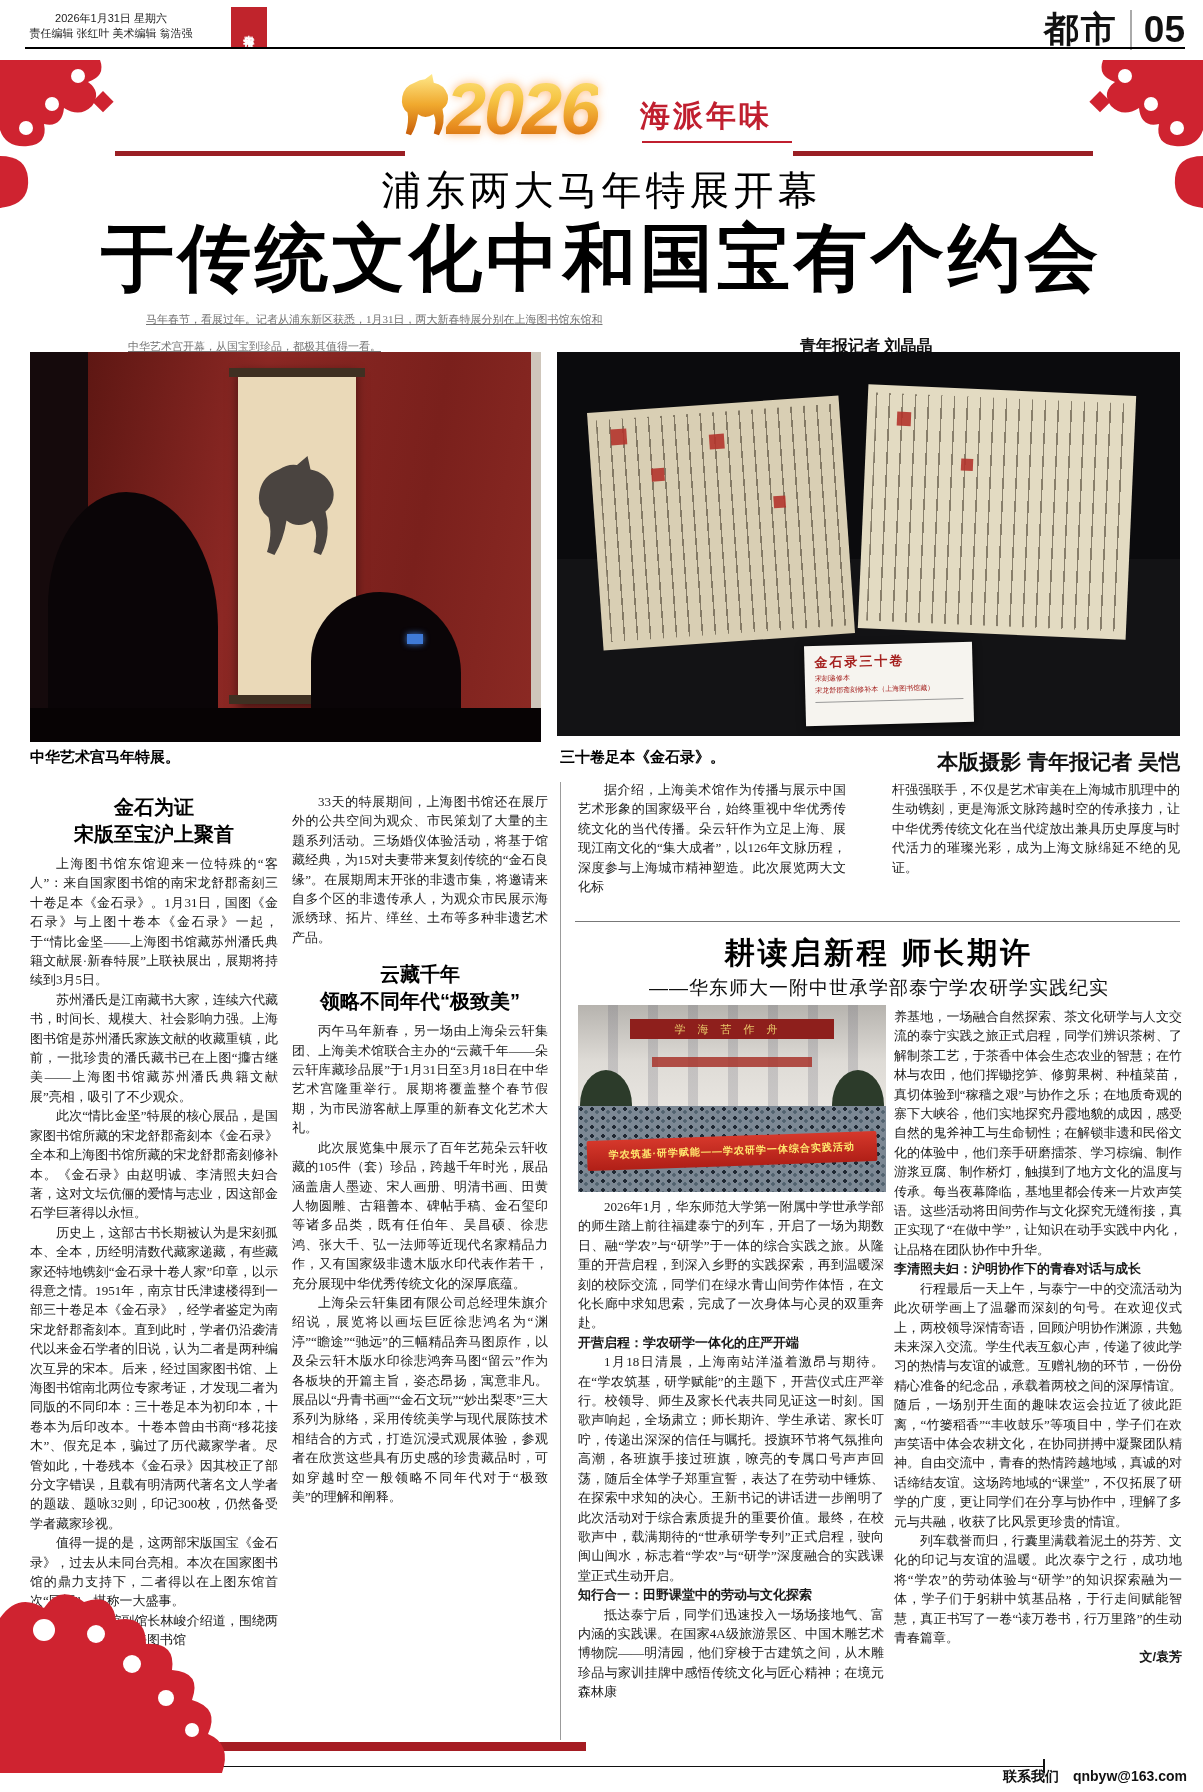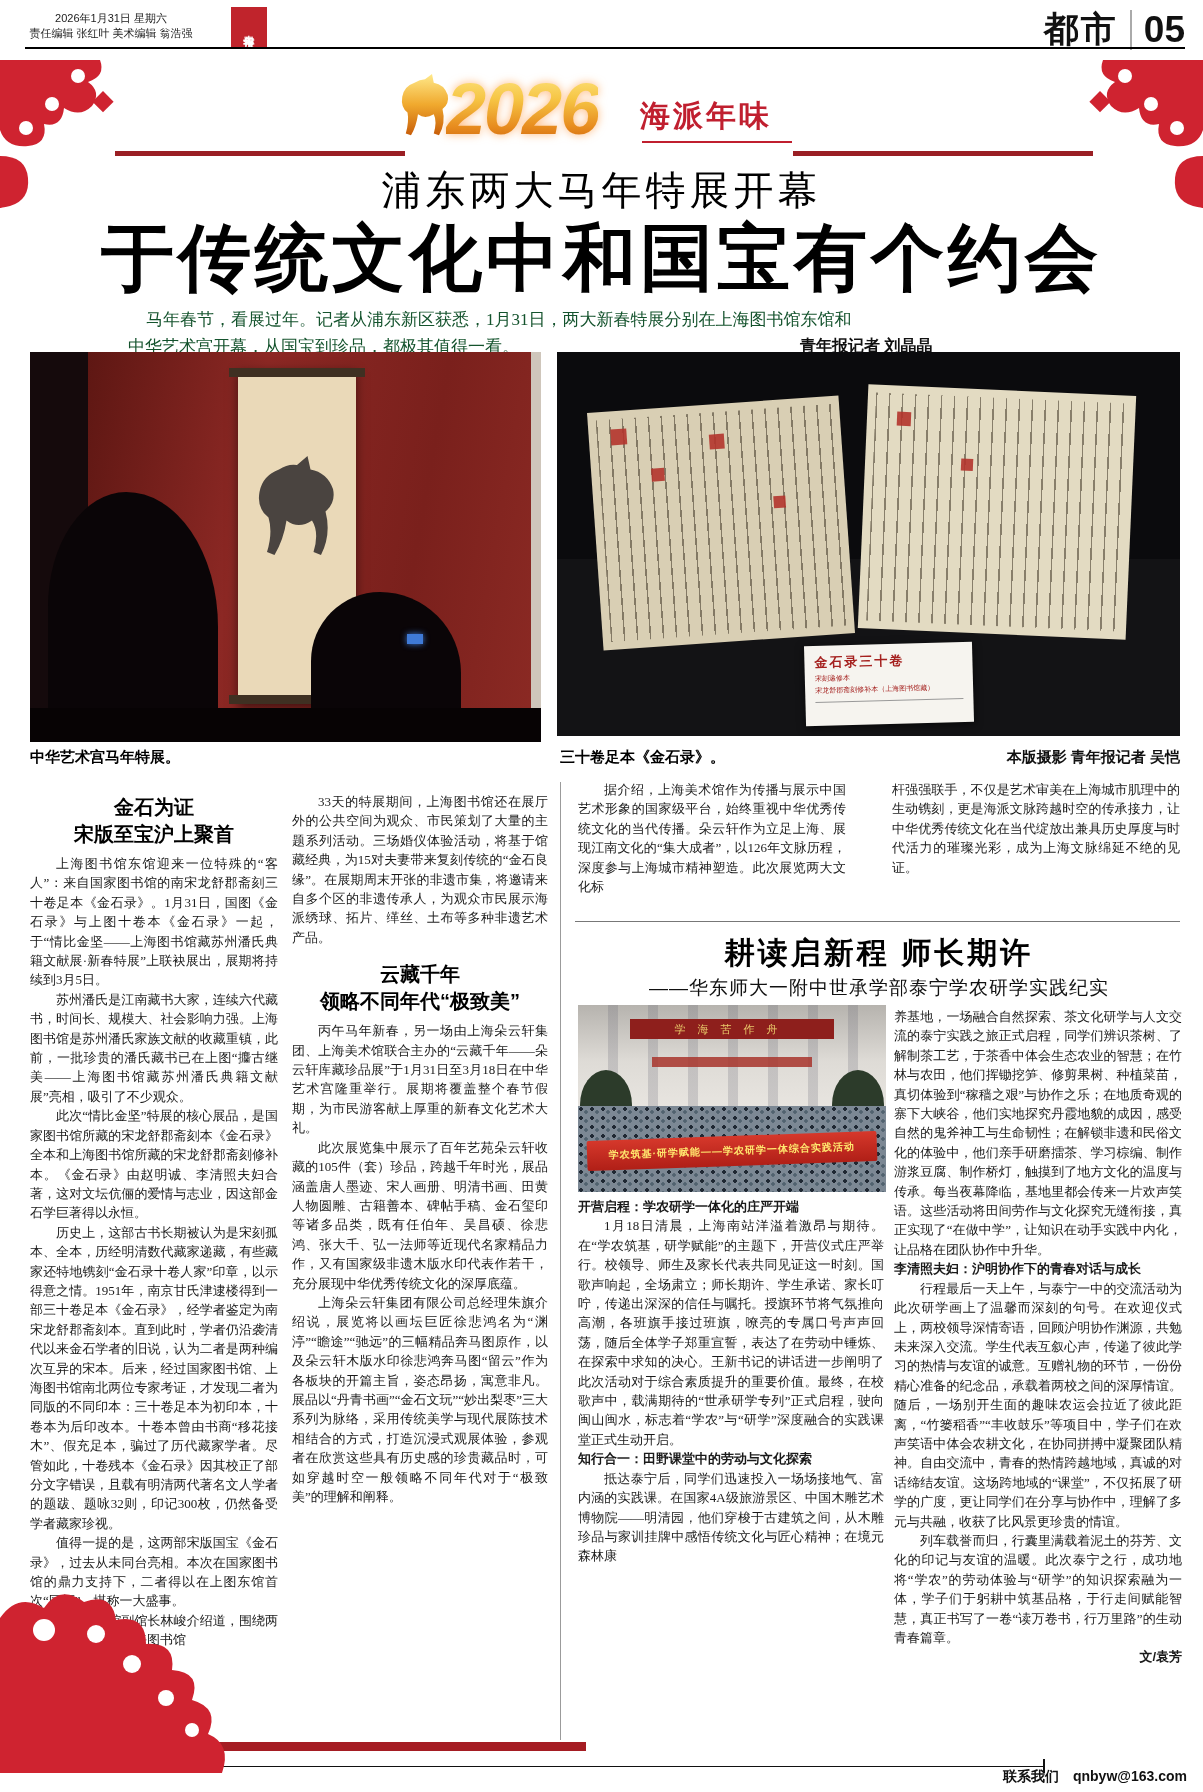--- a/index.html
+++ b/index.html
@@ -34,21 +34,21 @@
              background:linear-gradient(180deg,#ffe98a 0%,#f6c544 38%,#e78b1e 72%,#c85e0a 100%);
              -webkit-background-clip:text;background-clip:text;color:transparent;
              filter:drop-shadow(0 0 5px rgba(255,130,20,.55));}
   .tagline{position:absolute;top:96px;left:640px;font-size:30px;font-weight:bold;color:#c01f2f;
            letter-spacing:3px;font-family:"Liberation Serif",serif;}
   .tagline-rule{position:absolute;top:141px;left:642px;width:150px;border-top:2px solid #c01f2f;}
   .kicker{position:absolute;top:163px;left:0;width:100%;text-align:center;font-size:40px;
           letter-spacing:4px;color:#000;font-family:"Liberation Sans",sans-serif;font-weight:500;}
   .main-title{position:absolute;top:210px;left:0;width:100%;text-align:center;font-size:73px;
           font-weight:900;letter-spacing:4px;color:#000;font-family:"Liberation Sans",sans-serif;}
-  .lede{position:absolute;top:306px;left:128px;width:910px;font-size:17px;line-height:27px;color:#14532d;}
+  .lede{position:absolute;top:306px;left:128px;width:910px;font-size:11px;line-height:27px;color:#737373;text-decoration:underline;}
   .lede .l1{padding-left:18px;}
   .lede-byline{position:absolute;top:336px;left:800px;font-size:16px;font-weight:bold;
           font-family:"Liberation Sans",sans-serif;}
 
   
   .photo{position:absolute;overflow:hidden;}
   .photo-l{left:30px;top:352px;width:511px;height:390px;background:#150a0c;}
   .pl-wall{position:absolute;left:58px;top:0;width:450px;height:100%;
            background:linear-gradient(100deg,#5e1713 0%,#8c2824 35%,#7a201c 70%,#8c2a24 100%);}
   .pl-white{position:absolute;right:0;top:0;width:10px;height:100%;background:#cfc6bb;}
@@ -74,21 +74,21 @@
   .seal{position:absolute;background:#b3342c;opacity:.9;}
   .label-card{position:absolute;left:248px;top:292px;width:168px;height:80px;background:#f6f4ef;
       transform:rotate(-1.5deg);padding:8px 10px;box-sizing:border-box;box-shadow:0 2px 8px rgba(0,0,0,.6);}
   .label-title{color:#a5211f;font-size:13px;font-weight:bold;letter-spacing:2px;}
   .label-s{color:#a5211f;font-size:7px;line-height:9px;margin-top:3px;}
   .label-rule{border-top:1px solid #999;margin-top:6px;}
 
   .cap{position:absolute;top:748px;font-size:15px;font-weight:bold;
        font-family:"Liberation Sans",sans-serif;color:#000;}
   .cap-l{left:30px;} .cap-r{left:560px;}
-  .credit{position:absolute;top:748px;right:23px;font-size:15px;font-weight:bold;
+  .credit{position:absolute;top:748px;right:23px;font-size:21px;font-weight:bold;
        font-family:"Liberation Sans",sans-serif;}
 
   
   .col{position:absolute;overflow:hidden;}
   .col p{margin:0;font-size:13px;line-height:19.4px;text-align:justify;text-indent:2em;color:#1a1a1a;}
   .col p.cont{text-indent:0;}
   .colhead{font-family:"Liberation Sans",sans-serif;font-weight:bold;font-size:20px;line-height:27px;
        text-align:center;margin:2px 0 6px 0;color:#000;}
   .colhead.mid{margin-top:14px;}
   .subhead{font-family:"Liberation Sans",sans-serif;font-weight:bold;font-size:13.5px;line-height:20px;
@@ -297,20 +297,21 @@
     <div class="a2-windows"></div>
     <div class="a2-sign">学海苦作舟</div>
     <div class="a2-sign2"></div>
     <div class="a2-tree l"></div>
     <div class="a2-tree r"></div>
     <div class="a2-crowd"></div>
     <div class="a2-banner">学农筑基·研学赋能——学农研学一体综合实践活动</div>
   </div>
 
   <div class="col a2A">
+    <p>2026年1月，华东师范大学第一附属中学世承学部的师生踏上前往福建泰宁的列车，开启了一场为期数日、融“学农”与“研学”于一体的综合实践之旅。从隆重的开营启程，到深入乡野的实践探索，再到温暖深刻的校际交流，同学们在绿水青山间劳作体悟，在文化长廊中求知思索，完成了一次身体与心灵的双重奔赴。</p>
     <p class="subhead">开营启程：学农研学一体化的庄严开端</p>
     <p>1月18日清晨，上海南站洋溢着激昂与期待。在“学农筑基，研学赋能”的主题下，开营仪式庄严举行。校领导、师生及家长代表共同见证这一时刻。国歌声响起，全场肃立；师长期许、学生承诺、家长叮咛，传递出深深的信任与嘱托。授旗环节将气氛推向高潮，各班旗手接过班旗，嘹亮的专属口号声声回荡，随后全体学子郑重宣誓，表达了在劳动中锤炼、在探索中求知的决心。王新书记的讲话进一步阐明了此次活动对于综合素质提升的重要价值。最终，在校歌声中，载满期待的“世承研学专列”正式启程，驶向闽山闽水，标志着“学农”与“研学”深度融合的实践课堂正式生动开启。</p>
     <p class="subhead">知行合一：田野课堂中的劳动与文化探索</p>
     <p>抵达泰宁后，同学们迅速投入一场场接地气、富内涵的实践课。在国家4A级旅游景区、中国木雕艺术博物院——明清园，他们穿梭于古建筑之间，从木雕珍品与家训挂牌中感悟传统文化与匠心精神；在境元森林康</p>
   </div>
 
   <div class="col a2B">
     <p class="cont">养基地，一场融合自然探索、茶文化研学与人文交流的泰宁实践之旅正式启程，同学们辨识茶树、了解制茶工艺，于茶香中体会生态农业的智慧；在竹林与农田，他们挥锄挖笋、修剪果树、种植菜苗，真切体验到“稼穑之艰”与协作之乐；在地质奇观的寨下大峡谷，他们实地探究丹霞地貌的成因，感受自然的鬼斧神工与生命韧性；在解锁非遗和民俗文化的体验中，他们亲手研磨擂茶、学习棕编、制作游浆豆腐、制作桥灯，触摸到了地方文化的温度与传承。每当夜幕降临，基地里都会传来一片欢声笑语。这些活动将田间劳作与文化探究无缝衔接，真正实现了“在做中学”，让知识在动手实践中内化，让品格在团队协作中升华。</p>
     <p class="subhead">李清照夫妇：沪明协作下的青春对话与成长</p>
     <p>行程最后一天上午，与泰宁一中的交流活动为此次研学画上了温馨而深刻的句号。在欢迎仪式上，两校领导深情寄语，回顾沪明协作渊源，共勉未来深入交流。学生代表互叙心声，传递了彼此学习的热情与友谊的诚意。互赠礼物的环节，一份份精心准备的纪念品，承载着两校之间的深厚情谊。随后，一场别开生面的趣味农运会拉近了彼此距离，“竹篓稻香”“丰收鼓乐”等项目中，学子们在欢声笑语中体会农耕文化，在协同拼搏中凝聚团队精神。自由交流中，青春的热情跨越地域，真诚的对话缔结友谊。这场跨地域的“课堂”，不仅拓展了研学的广度，更让同学们在分享与协作中，理解了多元与共融，收获了比风景更珍贵的情谊。</p>

